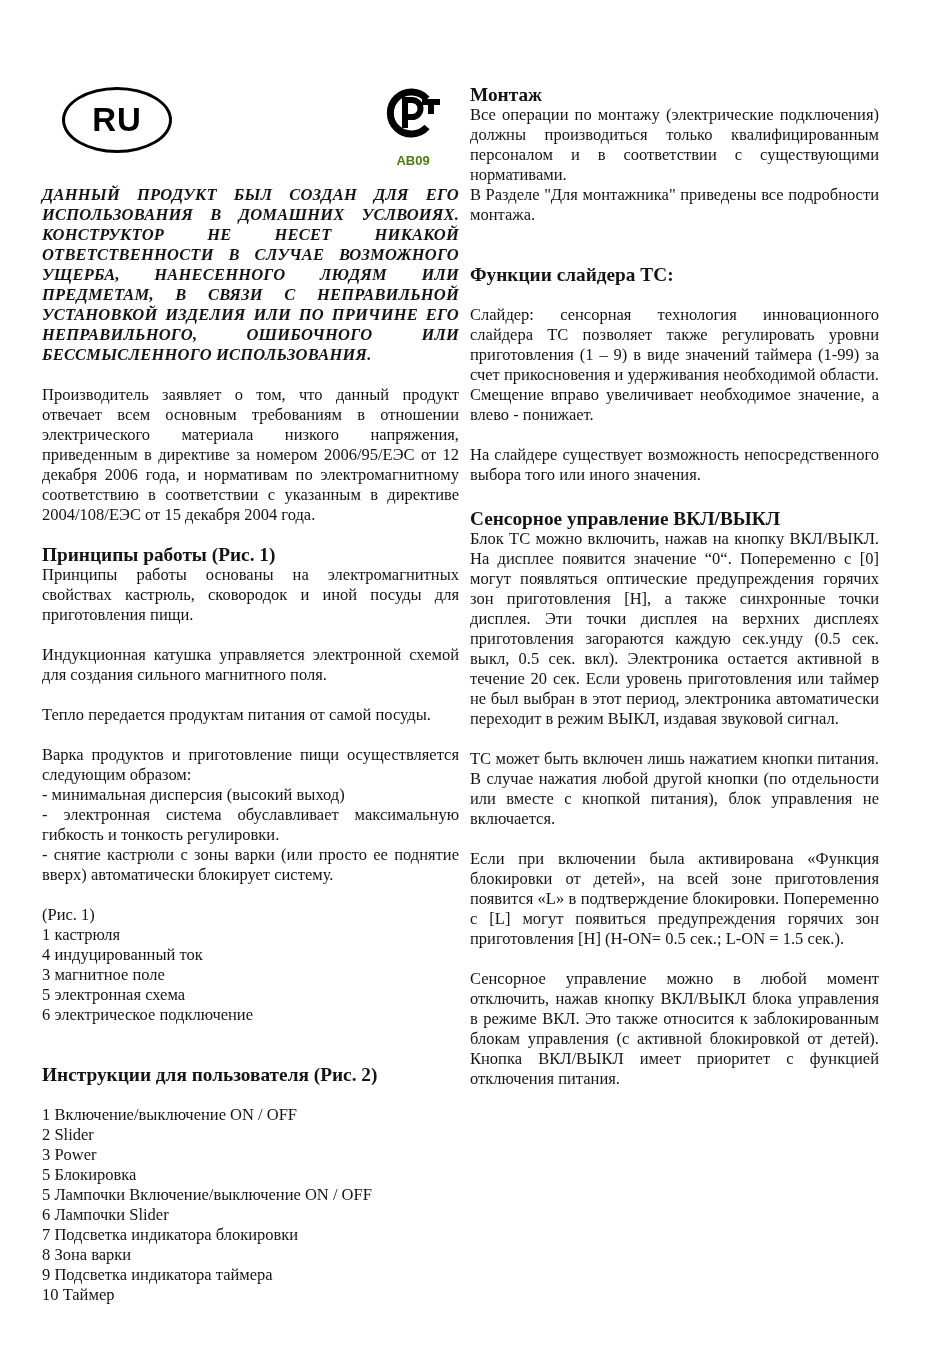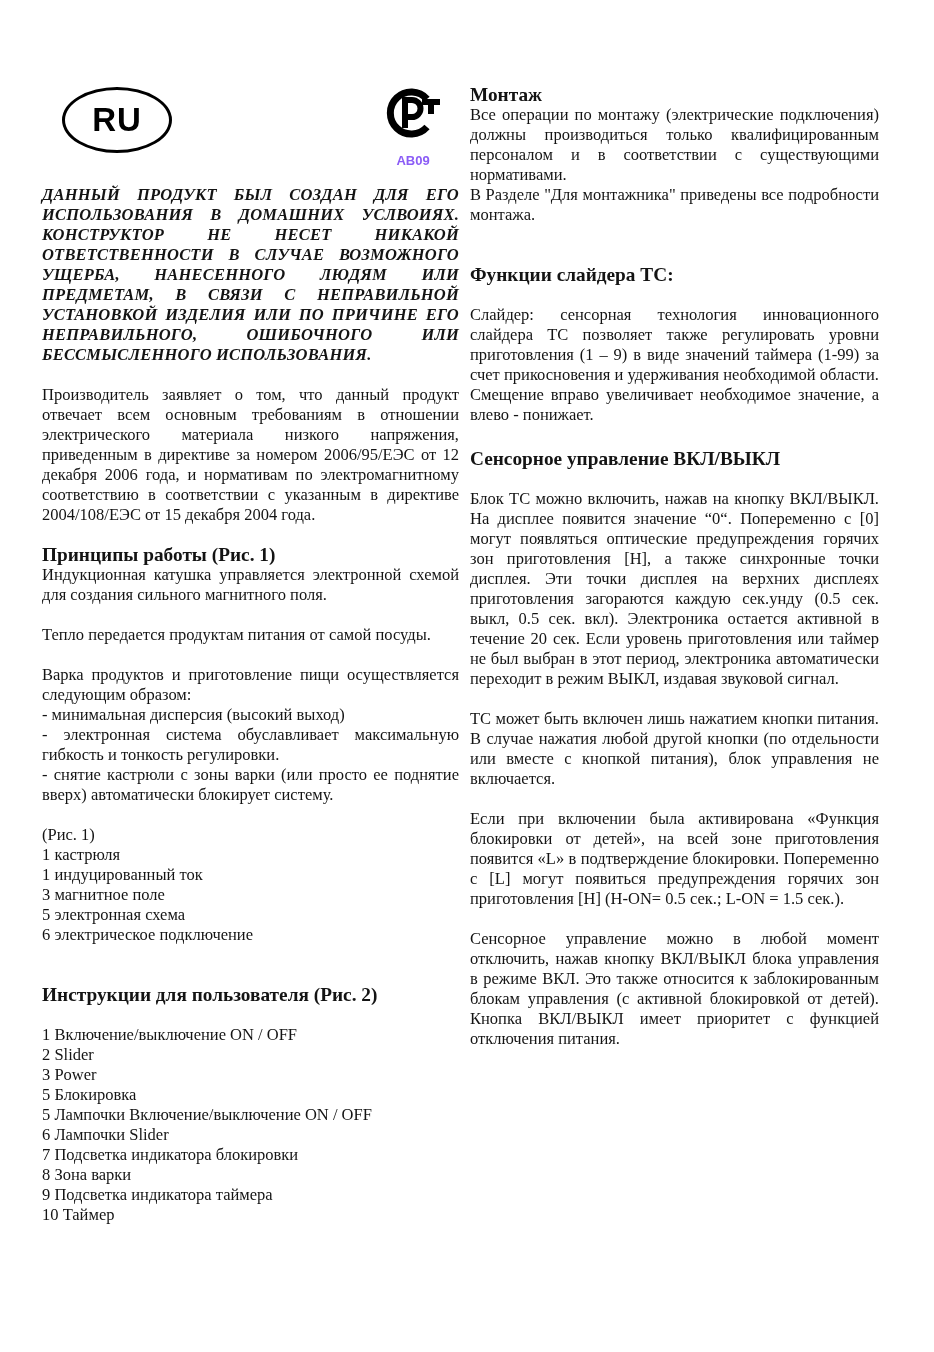--- a/index.html
+++ b/index.html
@@ -51,21 +51,21 @@
     font-size: 33px;
     letter-spacing: 1px;
     color: #000;
   }
   .cert-block { width: 64px; text-align: center; }
   .cert-code {
     font-family: "Liberation Sans", sans-serif;
     font-weight: bold;
     font-size: 13px;
     margin-top: 1px;
-    color: #8b5cf6;
+    color: #4d7c0f;
   }
 
   .line { margin: 0; }
   .list { margin: 0 0 20px 0; }
   .fig-caption { margin: 0; }
 </style>
 </head>
 <body>
 
 <div class="page">
@@ -84,34 +84,35 @@
         </svg>
         <div class="cert-code">АВ09</div>
       </div>
     </div>
 
     <p class="disclaimer">ДАННЫЙ ПРОДУКТ БЫЛ СОЗДАН ДЛЯ ЕГО ИСПОЛЬЗОВАНИЯ  В ДОМАШНИХ УСЛВОИЯХ. КОНСТРУКТОР НЕ НЕСЕТ НИКАКОЙ ОТВЕТСТВЕННОСТИ В СЛУЧАЕ ВОЗМОЖНОГО УЩЕРБА, НАНЕСЕННОГО ЛЮДЯМ ИЛИ ПРЕДМЕТАМ, В СВЯЗИ С НЕПРАВИЛЬНОЙ УСТАНОВКОЙ ИЗДЕЛИЯ ИЛИ ПО ПРИЧИНЕ ЕГО НЕПРАВИЛЬНОГО, ОШИБОЧНОГО ИЛИ БЕССМЫСЛЕННОГО ИСПОЛЬЗОВАНИЯ.</p>
 
     <p class="jtext">Производитель заявляет о том, что данный продукт отвечает всем основным требованиям в отношении электрического материала низкого напряжения, приведенным в директиве за номером 2006/95/ЕЭС от 12 декабря 2006 года, и нормативам по электромагнитному соответствию в соответствии с указанным в директиве 2004/108/ЕЭС от 15 декабря 2004 года.</p>
 
     <h3 class="head">Принципы работы (Рис. 1)</h3>
+    <p class="jtext">Принципы работы основаны на электромагнитных свойствах кастрюль, сковородок и иной посуды для приготовления пищи.</p>
     <p class="jtext">Индукционная катушка управляется электронной схемой для создания сильного магнитного поля.</p>
     <p class="jtext">Тепло передается продуктам питания  от самой посуды.</p>
 
     <div class="list">
       <div class="line jtext" style="margin:0;">Варка продуктов и приготовление пищи осуществляется следующим образом:</div>
       <div class="line jtext" style="margin:0;">- минимальная дисперсия (высокий выход)</div>
       <div class="line jtext" style="margin:0;">- электронная система обуславливает максимальную гибкость и тонкость регулировки.</div>
       <div class="line jtext" style="margin:0;">- снятие кастрюли с зоны варки (или просто ее поднятие вверх) автоматически блокирует систему.</div>
     </div>
 
     <div class="list">
       <div class="line fig-caption">(Рис. 1)</div>
       <div class="line">1 кастрюля</div>
-      <div class="line">1 индуцированный ток</div>
+      <div class="line">4 индуцированный ток</div>
       <div class="line">3 магнитное поле</div>
       <div class="line">5 электронная схема</div>
       <div class="line">6 электрическое подключение</div>
     </div>
 
     <h3 class="head head-gap-top head-gap-bottom">Инструкции для пользователя (Рис. 2)</h3>
 
     <div class="list">
       <div class="line">1  Включение/выключение ON / OFF</div>
       <div class="line">2 Slider</div>
@@ -128,22 +129,23 @@
   </div>
 
   <div class="col col-right">
 
     <h3 class="head">Монтаж</h3>
     <p class="jtext" style="margin-bottom:0;">Все операции по монтажу (электрические подключения) должны производиться только квалифицированным персоналом и в соответствии с существующими нормативами.</p>
     <p class="jtext">В Разделе "Для монтажника" приведены все подробности монтажа.</p>
 
     <h3 class="head head-gap-top head-gap-bottom">Функции слайдера ТС:</h3>
     <p class="jtext">Слайдер: сенсорная технология инновационного слайдера ТС позволяет также регулировать уровни приготовления (1 – 9) в виде значений таймера (1-99) за счет прикосновения и удерживания необходимой области. Смещение вправо увеличивает необходимое значение, а влево - понижает.</p>
+    <p class="jtext" style="margin-bottom:0;">На слайдере существует возможность непосредственного выбора того или иного значения.</p>
 
-    <h3 class="head" style="margin-top:24px; margin-bottom:20px;">Сенсорное управление ВКЛ/ВЫКЛ</h3>
+    <h3 class="head" style="margin-top:24px; ">Сенсорное управление ВКЛ/ВЫКЛ</h3>
     <p class="jtext">Блок ТС можно включить, нажав на кнопку ВКЛ/ВЫКЛ. На дисплее появится значение “0“. Попеременно с [0] могут появляться оптические предупреждения горячих зон приготовления [H], а также синхронные точки дисплея. Эти точки дисплея на верхних дисплеях приготовления  загораются каждую сек.унду (0.5 сек. выкл, 0.5 сек. вкл). Электроника остается активной в течение 20 сек. Если уровень приготовления или таймер не был выбран в этот период, электроника автоматически переходит в режим ВЫКЛ, издавая звуковой сигнал.</p>
     <p class="jtext">ТС может быть включен лишь нажатием кнопки питания. В случае нажатия любой другой кнопки (по отдельности или вместе с кнопкой питания), блок управления не включается.</p>
     <p class="jtext">Если при включении была активирована «Функция блокировки от детей», на всей зоне приготовления появится «L» в подтверждение блокировки. Попеременно с [L] могут появиться предупреждения горячих зон приготовления [H] (H-ON= 0.5 сек.; L-ON = 1.5 сек.).</p>
     <p class="jtext">Сенсорное управление можно в любой момент отключить, нажав кнопку ВКЛ/ВЫКЛ блока управления в режиме ВКЛ. Это также относится к заблокированным блокам управления (с активной блокировкой от детей). Кнопка ВКЛ/ВЫКЛ имеет приоритет с функцией отключения питания.</p>
 
   </div>
 
 </div>
 
 </body></html>

